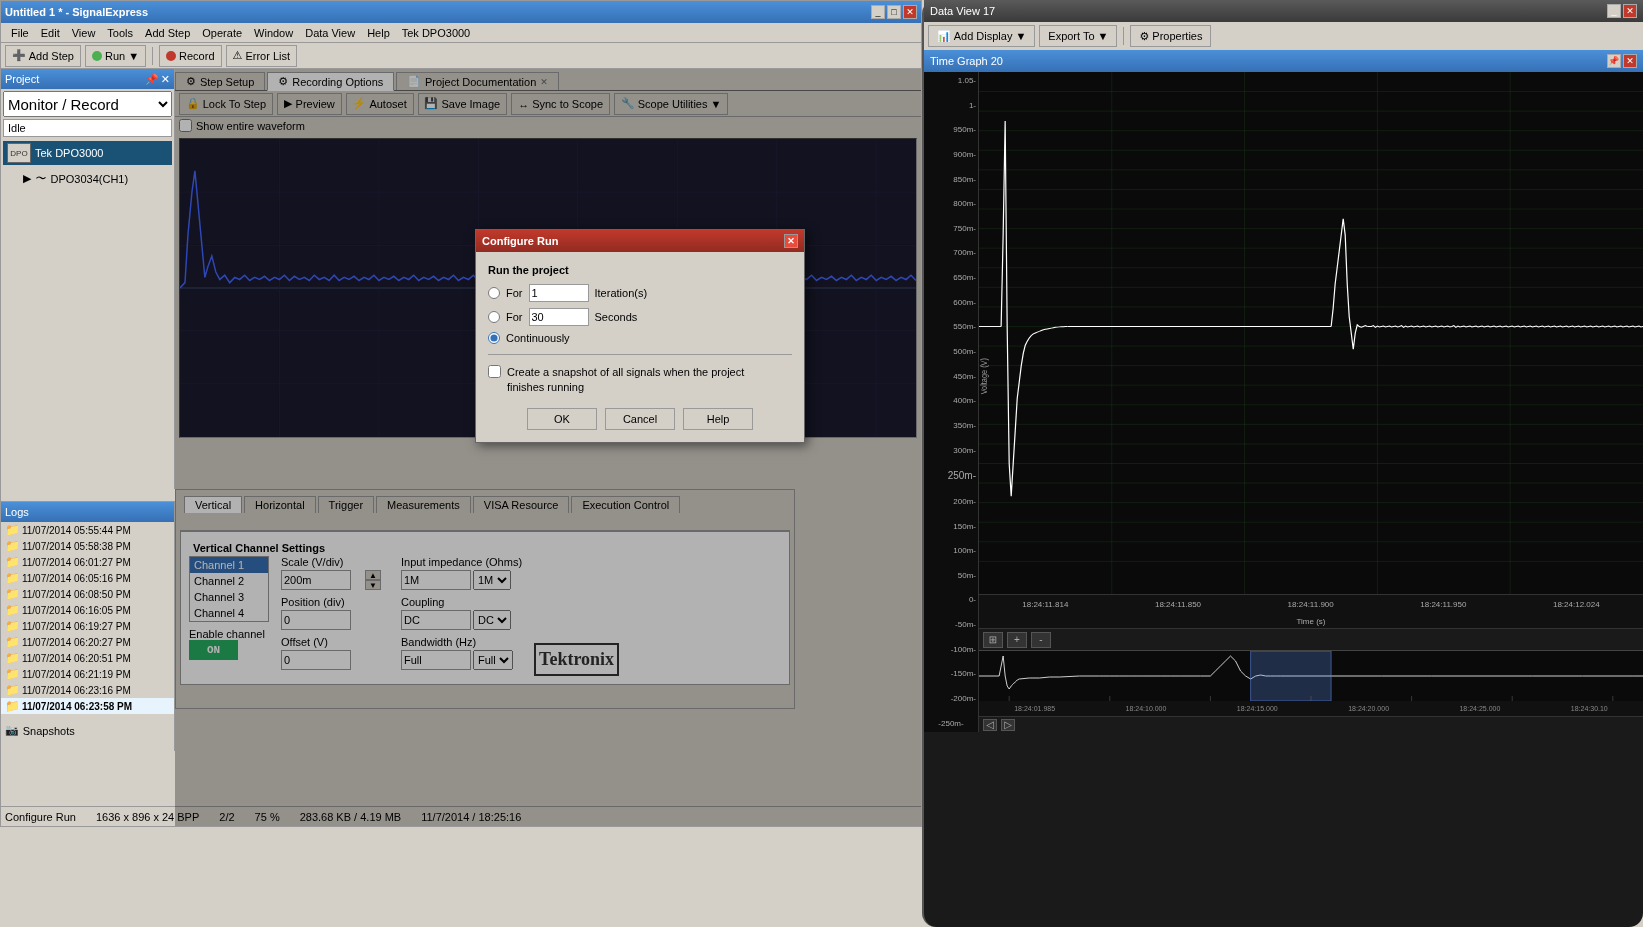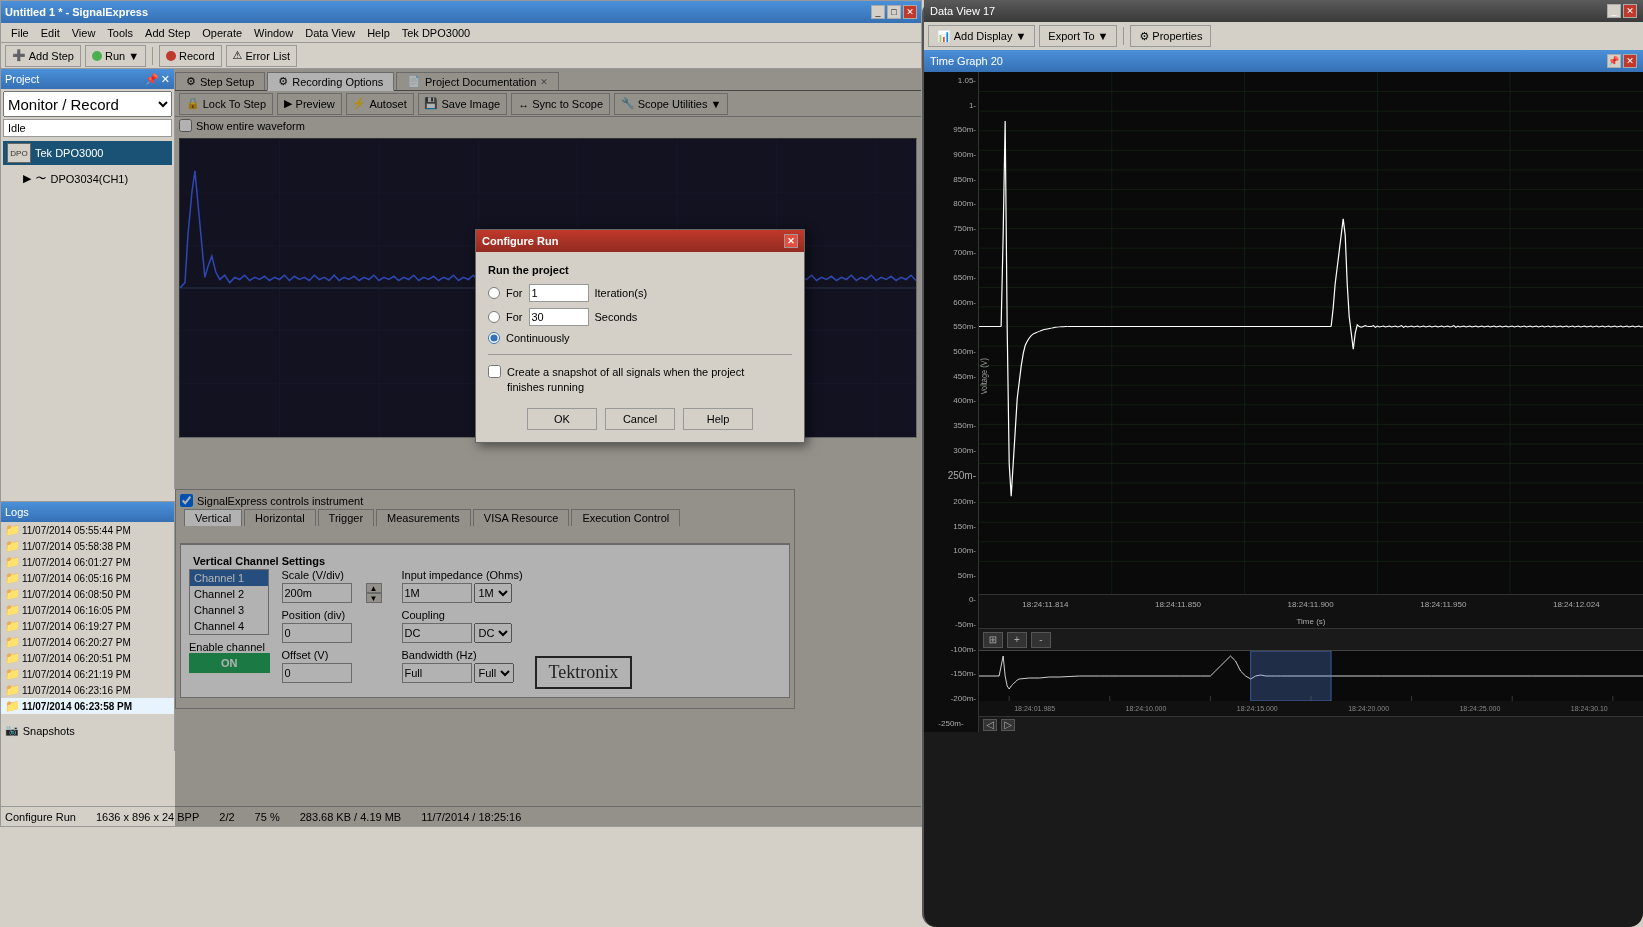--- a/index.html
+++ b/index.html
@@ -93,23 +93,23 @@
     .channel-list { background: white; border: 1px solid #999; width: 80px; }
     .channel-item { padding: 2px 4px; font-size: 11px; cursor: pointer; }
     .channel-item.selected { background: #3670b5; color: white; }
     
     
     .form-group { margin-bottom: 6px; }
     .form-label { font-size: 11px; margin-bottom: 2px; }
     .form-input { height: 20px; border: 1px solid #999; padding: 0 2px; font-size: 11px; width: 70px; }
     .spin-btn { background: #d4d0c8; border: 1px solid #999; width: 16px; height: 10px; font-size: 8px; display: flex; align-items: center; justify-content: center; cursor: pointer; }
     
-    .enable-btn-on { background: #27ae60; color: white; border: none; padding: 4px 32px; font-size: 11px; cursor: pointer; font-weight: bold; }
-    
-    .tektronix-logo { color: #333; font-size: 18px; font-weight: normal; border: 2px solid #333; padding: 4px 12px; display: inline-block; font-family: serif; }
+    .enable-btn-on { background: #27ae60; color: white; border: none; padding: 4px 18px; font-size: 11px; cursor: pointer; font-weight: bold; font-family: Liberation Mono, monospace; }
+    
+    .tektronix-logo { color: #333; font-size: 18px; font-weight: bold; border: 2px solid #333; padding: 4px 3px; display: inline-block; font-family: serif; }
     
     .status-bar { position: absolute; bottom: 0; left: 0; right: 0; height: 20px; background: #d4d0c8; border-top: 1px solid #999; display: flex; align-items: center; padding: 0 4px; font-size: 11px; gap: 20px; }
     
     
     .waveform-svg { width: 100%; height: 100%; }
 
     .minimap { background: #0a0a0a; height: 50px; border-top: 1px solid #444; position: relative; }
     
     .bottom-toolbar { background: #d4d0c8; height: 22px; display: flex; align-items: center; padding: 0 4px; gap: 4px; border-top: 1px solid #999; }
     .bottom-btn { width: 20px; height: 16px; background: #d4d0c8; border: 1px solid #999; font-size: 10px; display: flex; align-items: center; justify-content: center; cursor: pointer; }
@@ -332,24 +332,20 @@
           500,133 505,130 510,132 515,129 520,133 525,130 530,132 535,128 540,133 545,130
           550,132 555,129 560,133 565,130 570,132 575,128 580,133 585,130 590,132 595,128
           600,133 605,130 610,132 615,129 620,133 625,130 630,132 635,128 640,133 645,130
           650,132 655,129 660,133 665,130 670,132 675,128 680,133 685,130 690,132 695,128
           700,133 705,130 710,132 715,129 720,133 725,130 730,132 735,128 740,133
         " fill="none" stroke="#4466ff" stroke-width="1.5"></polyline>
       </svg>
     </div>
 
     <div style="position:absolute;left:0;top:420px;width:620px;height:220px;background:#d4d0c8;border:1px solid #999;padding:4px;">
-      <div class="checkbox-label">
-        <input type="checkbox" checked="" style="">
-        <span>SignalExpress controls instrument</span>
-      </div>
       <div class="vtabs">
         <div class="vtab active">Vertical</div>
         <div class="vtab">Horizontal</div>
         <div class="vtab">Trigger</div>
         <div class="vtab">Measurements</div>
         <div class="vtab">VISA Resource</div>
         <div class="vtab">Execution Control</div>
       </div>
       <div style="border:1px solid #999;padding:8px;background:white;display:flex;gap:20px;">
         <div style="font-size:11px;font-weight:bold;width:100%;position:absolute;padding:2px 4px;">Vertical Channel Settings</div>

